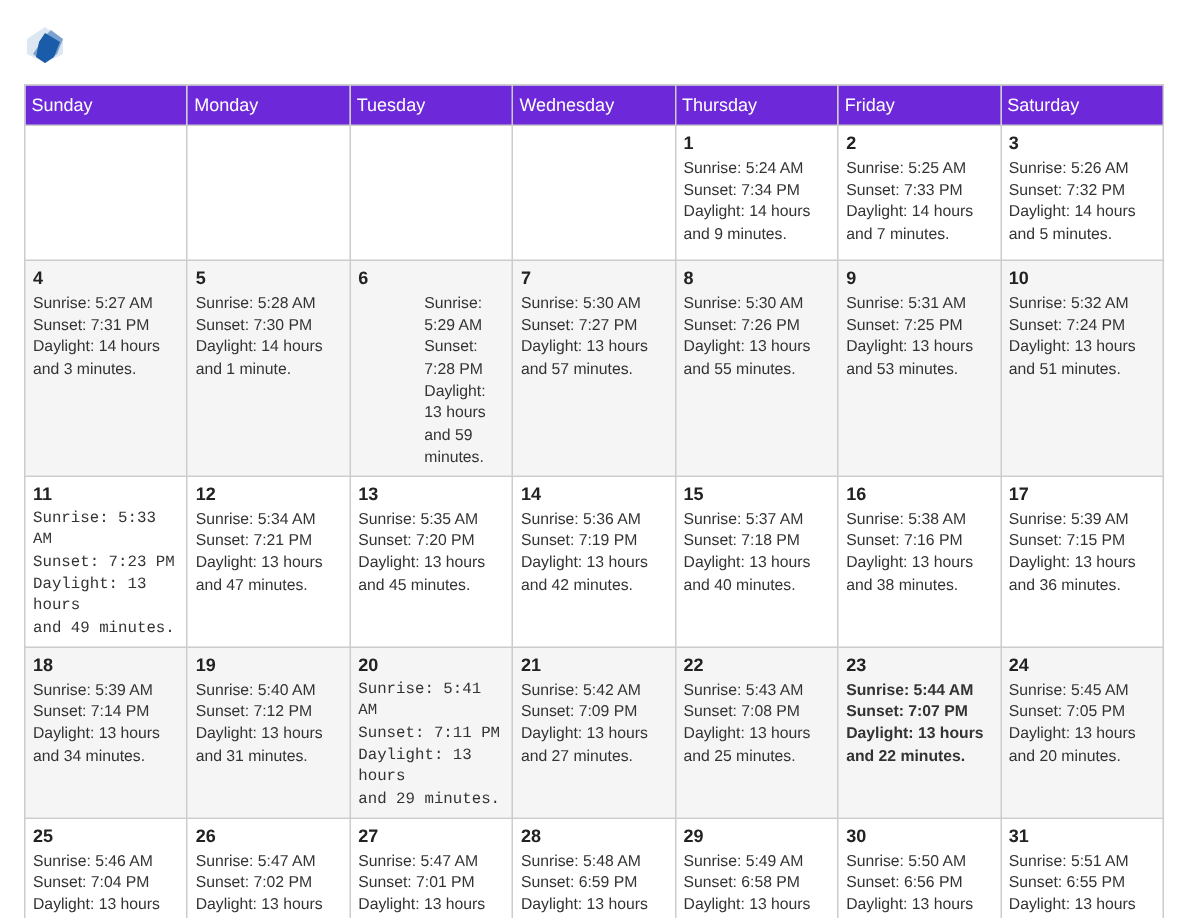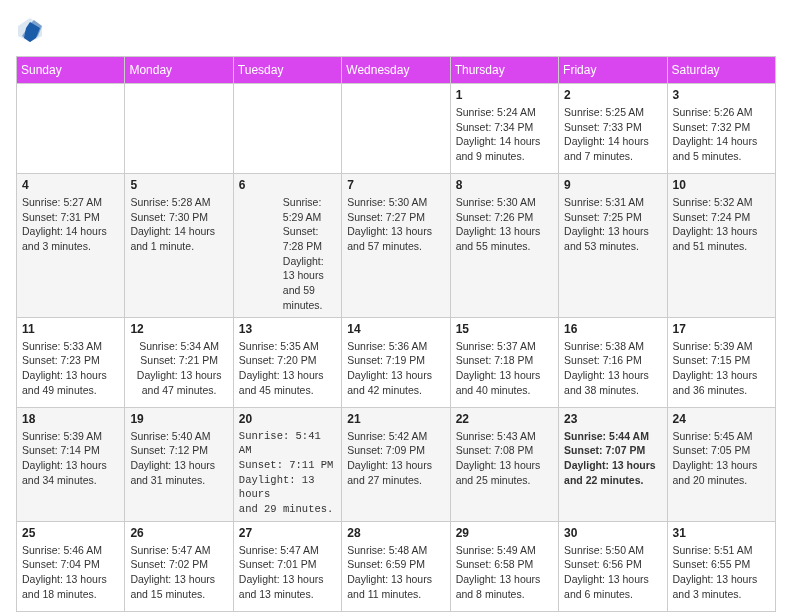--- a/index.html
+++ b/index.html
@@ -43,21 +43,21 @@
     .location {
       font-size: 14px;
       color: #555;
     }
     .calendar {
       width: 100%;
       border-collapse: collapse;
       font-size: 11px;
     }
     .calendar th {
-      background: #d946ef;
+      background: #6d28d9;
       color: #fff;
       padding: 6px 4px;
       text-align: left;
       font-size: 12px;
       font-weight: normal;
       border: 1px solid #ccc;
     }
     .calendar td {
       border: 1px solid #ccc;
       vertical-align: top;
@@ -193,28 +193,28 @@
           <span class="day-number">10</span>
           <div class="cell-info" style="white-space: pre-line;">Sunrise: 5:32 AM
 Sunset: 7:24 PM
 Daylight: 13 hours
 and 51 minutes.</div>
         </td>
       </tr>
       <tr>
         <td>
           <span class="day-number">11</span>
-          <div class="cell-info" style="white-space: pre-line;">Sunrise: 5:33 AM
+          <div class="cell-info" style="white-space: pre-line; font-family: Liberation Mono, monospace;">Sunrise: 5:33 AM
 Sunset: 7:23 PM
 Daylight: 13 hours
 and 49 minutes.</div>
         </td>
         <td>
           <span class="day-number">12</span>
-          <div class="cell-info" style="white-space: pre-line; text-align: center;">Sunrise: 5:34 AM
+          <div class="cell-info" style="white-space: pre-line;">Sunrise: 5:34 AM
 Sunset: 7:21 PM
 Daylight: 13 hours
 and 47 minutes.</div>
         </td>
         <td>
           <span class="day-number">13</span>
           <div class="cell-info" style="white-space: pre-line;">Sunrise: 5:35 AM
 Sunset: 7:20 PM
 Daylight: 13 hours
 and 45 minutes.</div>

